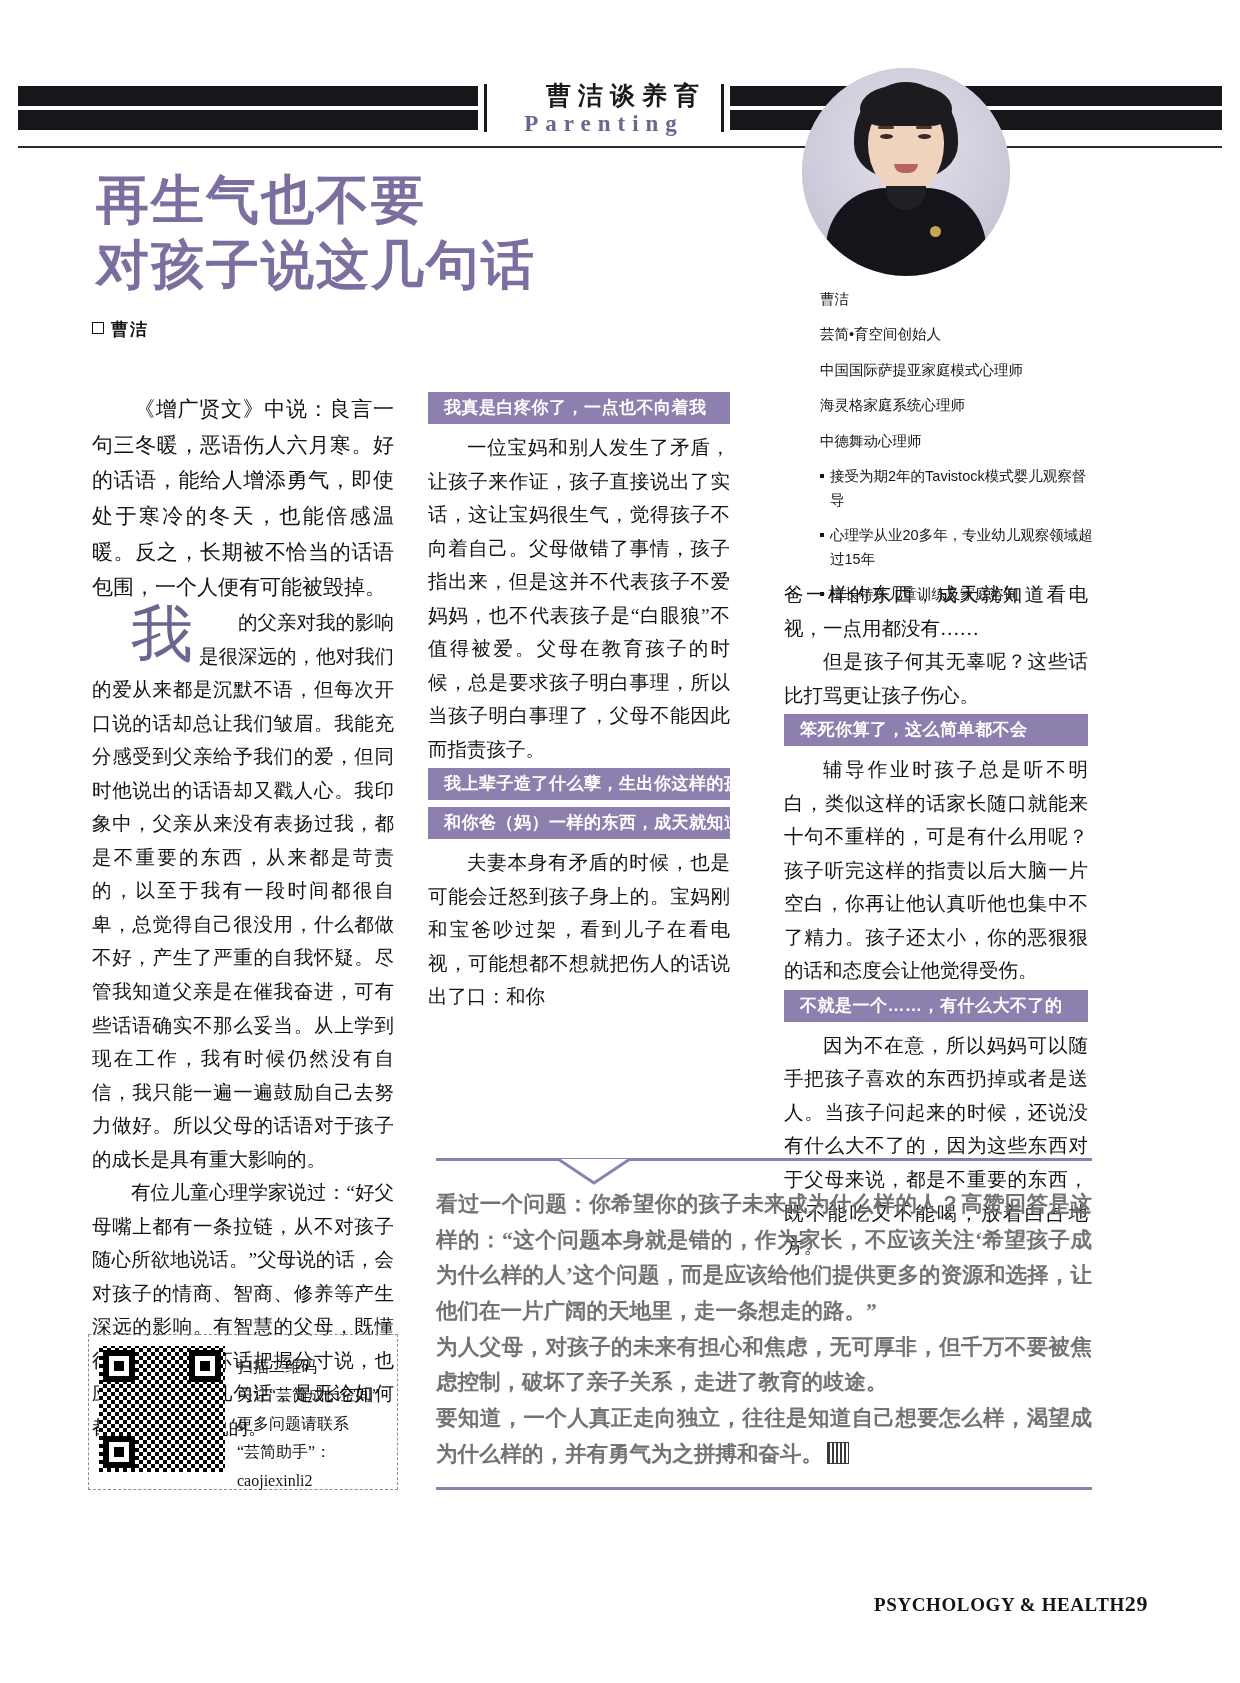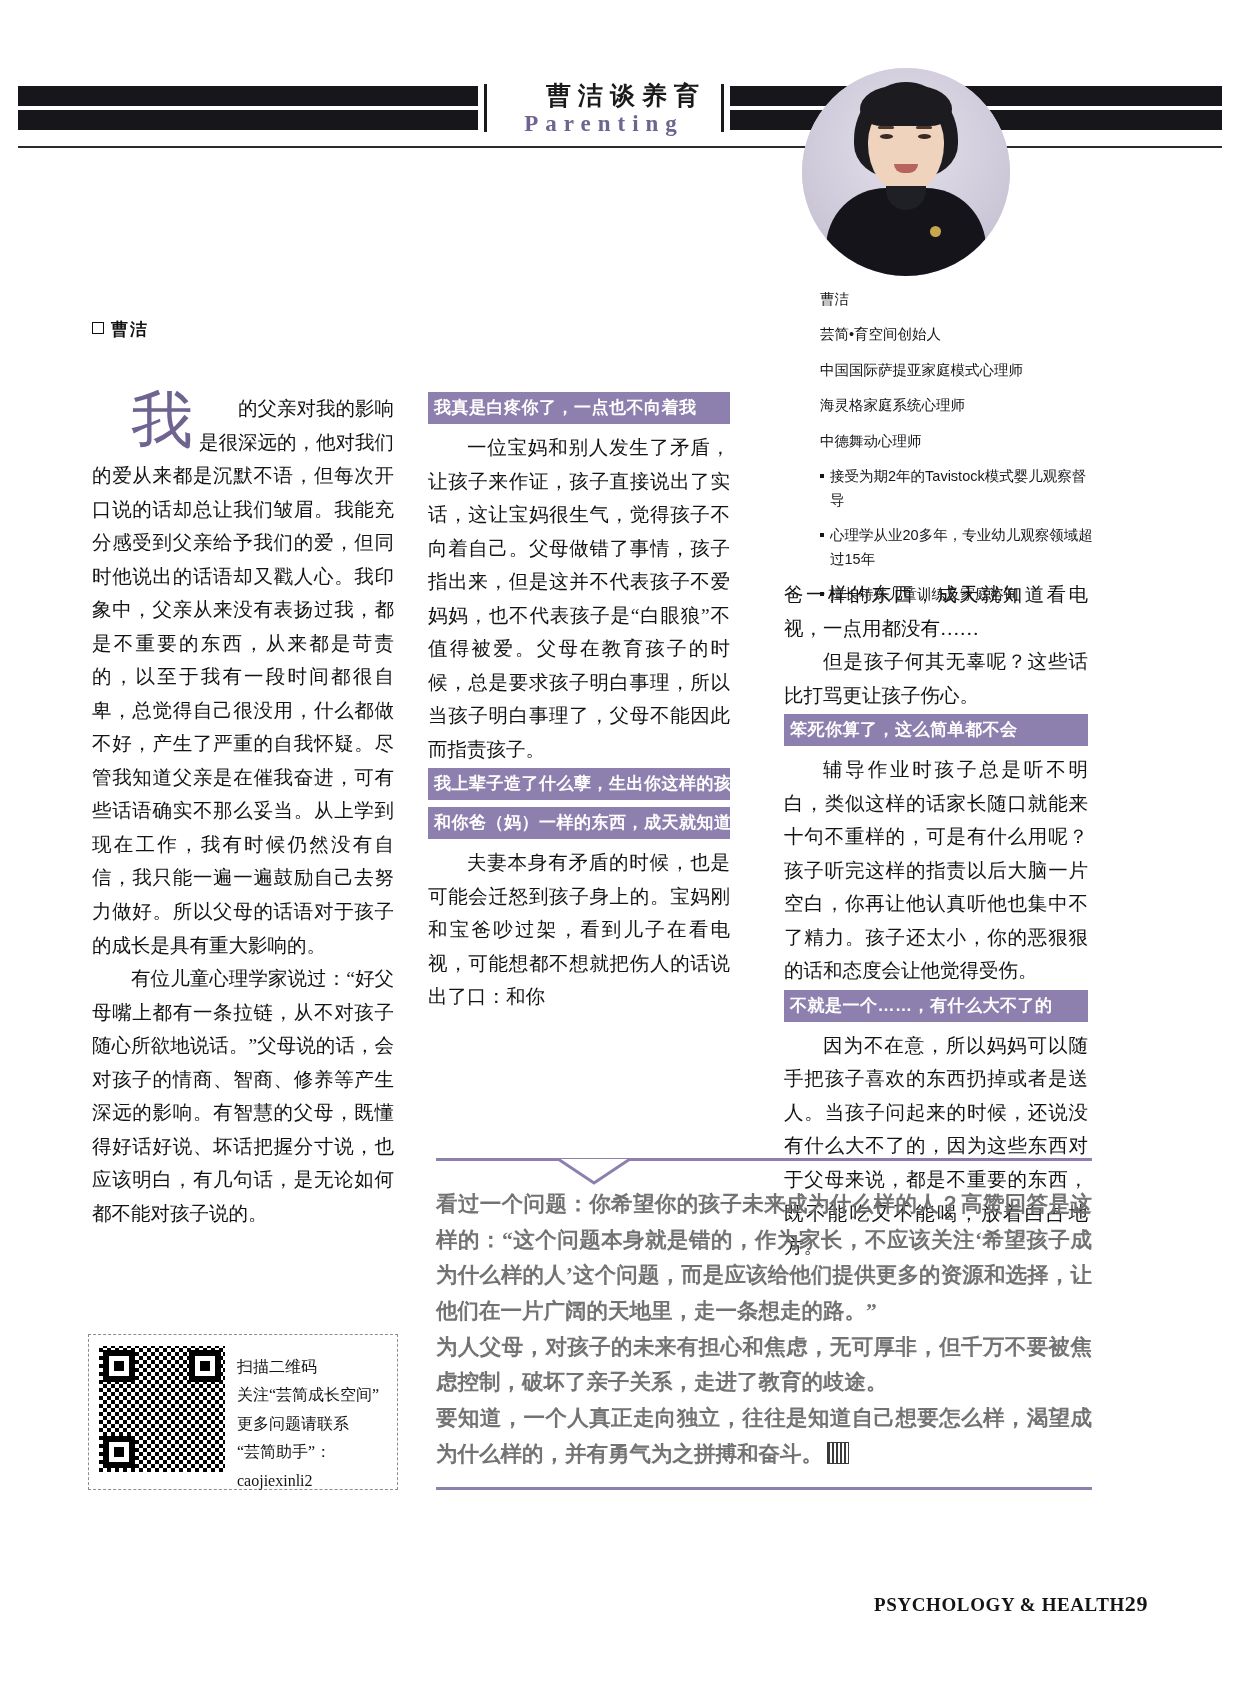--- a/index.html
+++ b/index.html
@@ -277,21 +277,21 @@
 
   
   .subhead {
     display: block;
     background: #8d7fae;
     color: #ffffff;
     font-family: "Liberation Sans", sans-serif;
     font-weight: bold;
     font-size: 17px;
     line-height: 1.0;
-    padding: 7px 6px 8px 6px;
+    padding: 7px 6px 8px 16px;
     margin: 2px 0 7px 0;
     letter-spacing: 0.5px;
     text-indent: 0;
     white-space: nowrap;
     overflow: hidden;
   }
   .subhead.first { margin-top: 0; }
 
   
   .qrbox {
@@ -429,36 +429,41 @@
     <div class="brow-l"></div>
     <div class="brow-r"></div>
     <div class="eye-l"></div>
     <div class="eye-r"></div>
     <div class="mouth"></div>
     <div class="body"></div>
     <div class="collar"></div>
     <div class="pin"></div>
   </div>
 
+  <div class="headline">
+    <div>再生气也不要</div>
+    <div>对孩子说这几句话</div>
+  </div>
   <div class="byline">
     <span class="sq"></span><span>曹洁</span>
   </div>
 
   <div class="bio">
     <div class="name">曹洁</div>
     <div class="line plain">芸简•育空间创始人</div>
     <div class="line plain">中国国际萨提亚家庭模式心理师</div>
     <div class="line plain">海灵格家庭系统心理师</div>
     <div class="line plain">中德舞动心理师</div>
     <div class="line bulleted">接受为期2年的Tavistock模式婴儿观察督导</div>
     <div class="line bulleted">心理学从业20多年，专业幼儿观察领域超过15年</div>
     <div class="line bulleted">擅长特殊儿童训练及家庭咨询</div>
   </div>
 
   <div class="col col1">
+    <p class="lead-quote">《增广贤文》中说：良言一句三冬暖，恶语伤人六月寒。好的话语，能给人增添勇气，即使处于寒冷的冬天，也能倍感温暖。反之，长期被不恰当的话语包围，一个人便有可能被毁掉。</p>
     <p class="dropcap-para"><span class="dropcap">我</span><span>的父亲对我的影响是很深远的，他对我们的爱从来都是沉默不语，但每次开口说的话却总让我们皱眉。我能充分感受到父亲给予我们的爱，但同时他说出的话语却又戳人心。我印象中，父亲从来没有表扬过我，都是不重要的东西，从来都是苛责的，以至于我有一段时间都很自卑，总觉得自己很没用，什么都做不好，产生了严重的自我怀疑。尽管我知道父亲是在催我奋进，可有些话语确实不那么妥当。从上学到现在工作，我有时候仍然没有自信，我只能一遍一遍鼓励自己去努力做好。所以父母的话语对于孩子的成长是具有重大影响的。</span></p>
     <p>有位儿童心理学家说过：“好父母嘴上都有一条拉链，从不对孩子随心所欲地说话。”父母说的话，会对孩子的情商、智商、修养等产生深远的影响。有智慧的父母，既懂得好话好说、坏话把握分寸说，也应该明白，有几句话，是无论如何都不能对孩子说的。</p>
   </div>
 
   <div class="col col2">
     <span class="subhead first">我真是白疼你了，一点也不向着我</span>
     <p>一位宝妈和别人发生了矛盾，让孩子来作证，孩子直接说出了实话，这让宝妈很生气，觉得孩子不向着自己。父母做错了事情，孩子指出来，但是这并不代表孩子不爱妈妈，也不代表孩子是“白眼狼”不值得被爱。父母在教育孩子的时候，总是要求孩子明白事理，所以当孩子明白事理了，父母不能因此而指责孩子。</p>
     <span class="subhead">我上辈子造了什么孽，生出你这样的孩子</span>
     <span class="subhead">和你爸（妈）一样的东西，成天就知道……</span>
     <p>夫妻本身有矛盾的时候，也是可能会迁怒到孩子身上的。宝妈刚和宝爸吵过架，看到儿子在看电视，可能想都不想就把伤人的话说出了口：和你</p>

